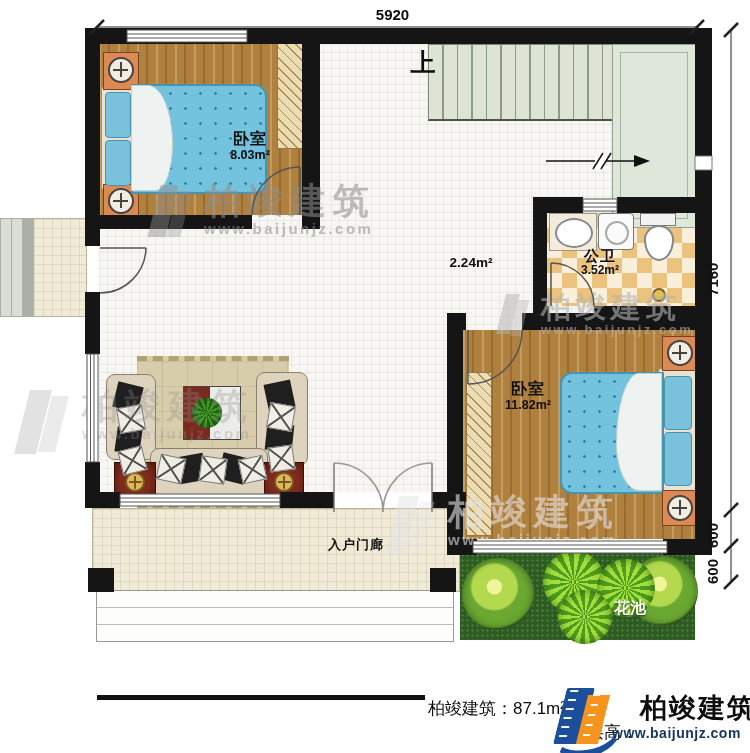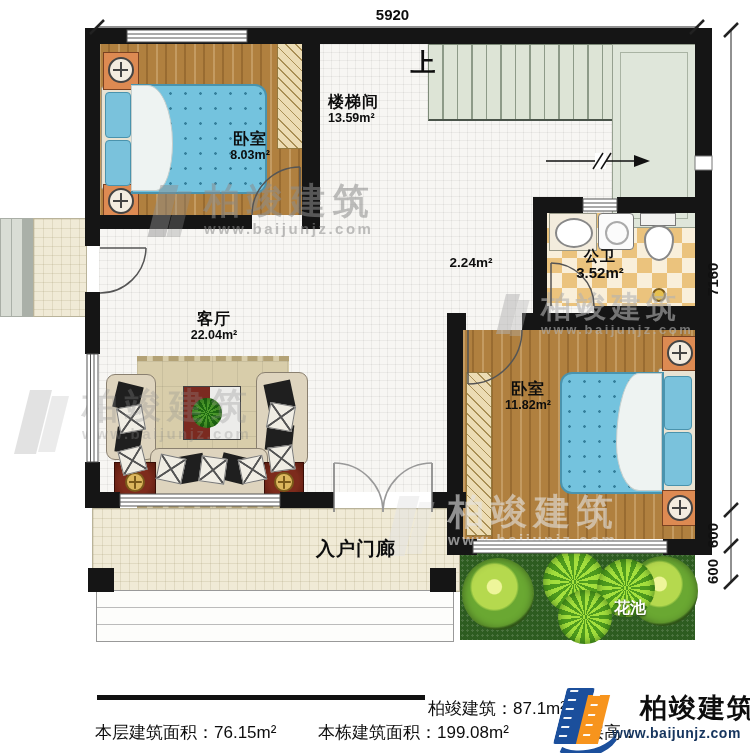--- a/index.html
+++ b/index.html
@@ -251,49 +251,35 @@
   <div class="abs lbl" style="left:85px;top:6px;width:615px;font-size:15px;font-weight:600;">5920</div>
   <div class="abs rot" style="left:704px;top:296px;">7160</div>
   <div class="abs rot" style="left:704px;top:548px;">600</div>
   <div class="abs rot" style="left:704px;top:584px;">600</div>
 
   <div class="abs lbl" style="left:406px;top:48px;width:34px;font-size:25px;">上</div>
   <div class="abs lbl" style="left:198px;top:130px;width:104px;">
     <div class="nm">卧室</div>
     <div class="area">8.03m²</div>
   </div>
-  <div class="abs lbl" style="left:328px;top:93px;width:76px;text-align:left;">
-    <div class="nm">楼梯间</div>
-    <div class="area">13.59m²</div>
-  </div>
   <div class="abs lbl" style="left:558px;top:247px;width:84px;">
     <div class="nm" style="font-size:15px;">公卫</div>
-    <div class="area" style="font-size:15px;">3.52m²</div>
+    <div class="area" style="font-size:12px;">3.52m²</div>
   </div>
   <div class="abs lbl" style="left:433px;top:255px;width:76px;font-size:13.5px;">2.24m²</div>
-  <div class="abs lbl" style="left:164px;top:310px;width:100px;">
-    <div class="nm">客厅</div>
-    <div class="area">22.04m²</div>
-  </div>
   <div class="abs lbl" style="left:476px;top:380px;width:104px;">
     <div class="nm">卧室</div>
     <div class="area">11.82m²</div>
   </div>
-  <div class="abs lbl" style="left:295px;top:538px;width:122px;font-size:19px;letter-spacing:1px;">入户门廊</div>
+  <div class="abs lbl" style="left:295px;top:538px;width:122px;font-size:13px;letter-spacing:1px;">入户门廊</div>
   <div class="abs lbl" style="left:596px;top:599px;width:68px;font-size:16px;color:#fff;text-shadow:0 1px 2px rgba(0,0,0,.6);">花池</div>
 
   <div class="abs" style="left:97px;top:695px;width:328px;height:5px;background:#111;"></div>
   <div class="ftxt" style="left:428px;top:697px;font-size:17px;">
     <span>柏竣建筑：</span><span>87.1m²</span>
-  </div>
-  <div class="ftxt" style="left:95px;top:721px;font-size:17px;">
-    <span>本层建筑面积：</span><span>76.15m²</span>
-  </div>
-  <div class="ftxt" style="left:318px;top:721px;font-size:17px;">
-    <span>本栋建筑面积：</span><span>199.08m²</span>
   </div>
   <div class="ftxt" style="left:570px;top:721px;font-size:17px;z-index:4;">（层高：</div>
 
   <div class="logoi" style="left:558px;top:688px;width:84px;height:64px;">
     <div class="sw"></div>
     <div class="lb"></div>
     <div class="lo"></div>
   </div>
   <div class="ftxt" style="left:640px;top:690px;font-size:27px;font-weight:900;letter-spacing:2px;z-index:10;">柏竣建筑</div>
   <div class="ftxt" style="left:612px;top:725px;font-size:14px;font-weight:bold;color:#16355e;letter-spacing:.5px;z-index:10;">www.baijunjz.com</div>

